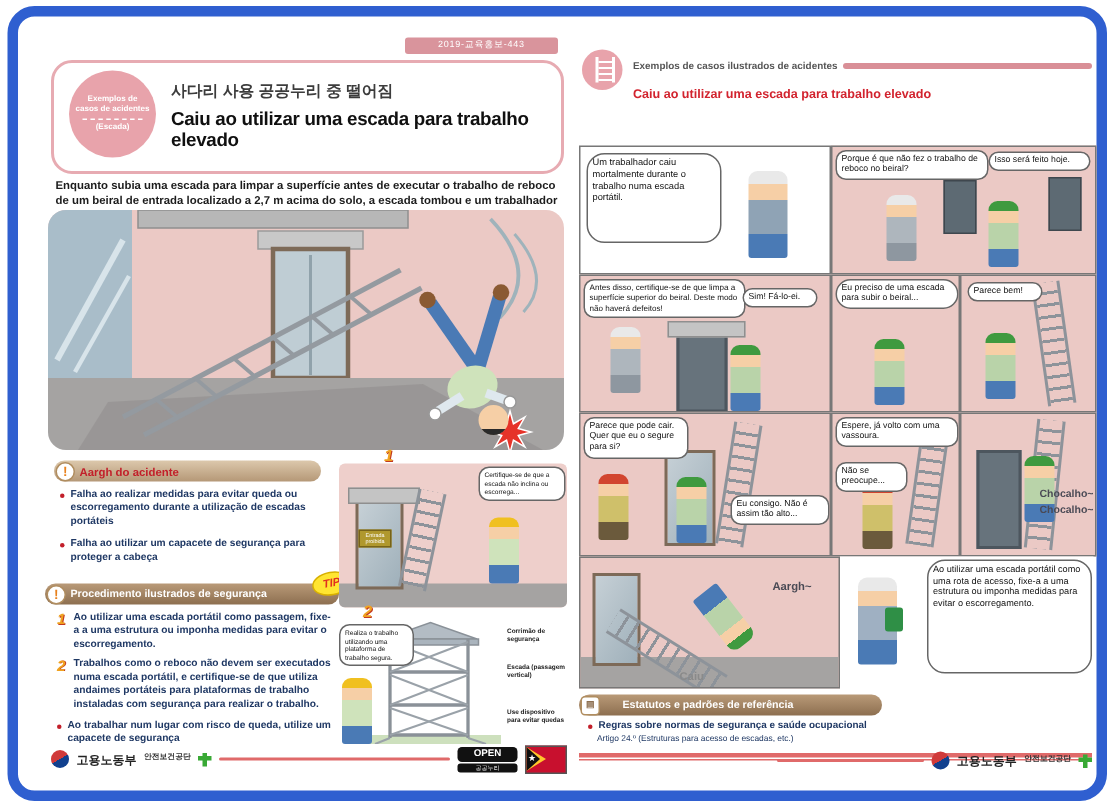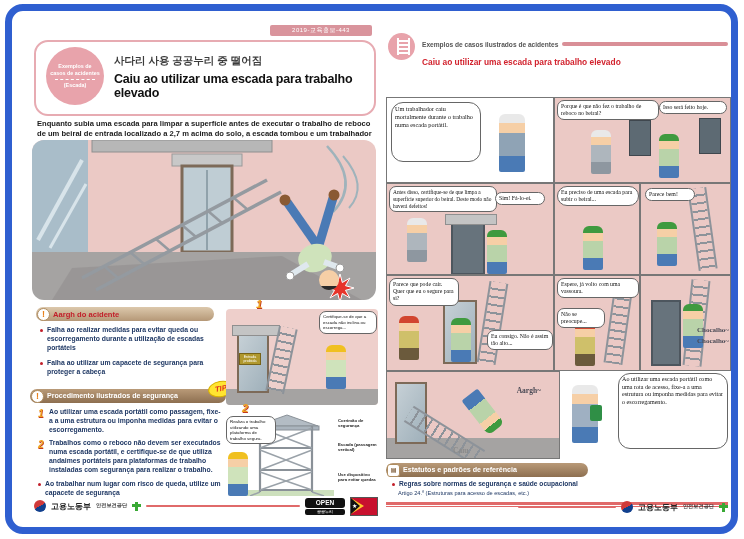--- a/index.html
+++ b/index.html
@@ -236,21 +236,21 @@
 
   <div class="page page-right">
 
     <div class="rp-circle">
       <span class="rp-ladder"></span>
     </div>
     <div class="rp-small">Exemplos de casos ilustrados de acidentes</div>
     <div class="rp-line"></div>
     <div class="rp-title">Caiu ao utilizar uma escada para trabalho elevado</div>
 
-    <div class="abs" style="left:0;top:76px;width:344px;height:362px;font-family:Liberation Serif, serif;">
+    <div class="abs" style="left:0;top:76px;width:344px;height:362px;">
 
       <div class="pan pan-white" style="left:0;top:0;width:166px;height:84px;">
         <div class="b b-cloud" style="left:4px;top:4px;width:82px;height:54px;font-size:6.2px;">Um trabalhador caiu mortalmente durante o trabalho numa escada portátil.</div>
         <div class="fig" style="left:112px;top:16px;width:26px;height:58px;--h:#e9e9e9;--t:#8fa3b5;--p:#4a7ab5;"></div>
       </div>
 
       <div class="pan" style="left:168px;top:0;width:175px;height:84px;">
         <div class="win" style="left:74px;top:22px;width:20px;height:34px;"></div>
         <div class="win" style="left:144px;top:20px;width:20px;height:34px;"></div>
         <div class="fig" style="left:36px;top:32px;--h:#e9e9e9;--t:#aeb6bd;--p:#8e97a0;"></div>
@@ -312,21 +312,21 @@
         <div class="sfx" style="left:66px;bottom:3px;font-size:7.5px;color:#8a8a8a;">Caiu</div>
       </div>
 
       <div class="pan pan-white" style="left:174px;top:274px;width:169px;height:86px;border:none;">
         <div class="fig" style="left:12px;top:14px;width:26px;height:58px;--h:#e9e9e9;--t:#9fb0c2;--p:#4a7ab5;"></div>
         <div class="abs" style="left:30px;top:34px;width:12px;height:16px;background:#2f8f46;border-radius:2px;z-index:3;"></div>
         <div class="b b-cloud" style="left:58px;top:2px;width:102px;height:70px;font-size:6.1px;">Ao utilizar uma escada portátil como uma rota de acesso, fixe-a a uma estrutura ou imponha medidas para evitar o escorregamento.</div>
       </div>
     </div>
 
-    <div class="banner banner-proc" style="left:0;top:442px;width:202px;">
+    <div class="banner banner-proc" style="left:0;top:442px;width:202px;gap:12px;">
       <span class="bi" style="border-radius:3px;color:#8d6f50;font-size:6px;">▤</span>
       <span>Estatutos e padrões de referência</span>
     </div>
     <div class="ref-blt blt" style="top:459px;width:220px;">Regras sobre normas de segurança e saúde ocupacional</div>
     <div class="ref-detail" style="top:469px;">Artigo 24.º (Estruturas para acesso de escadas, etc.)</div>
     <div class="dline1" style="top:481px;"></div>
     <div class="dline2" style="top:485px;"></div>
 
     <div class="foot" style="right:2px;bottom:2px;width:210px;height:20px;">
       <span class="redline"></span>

